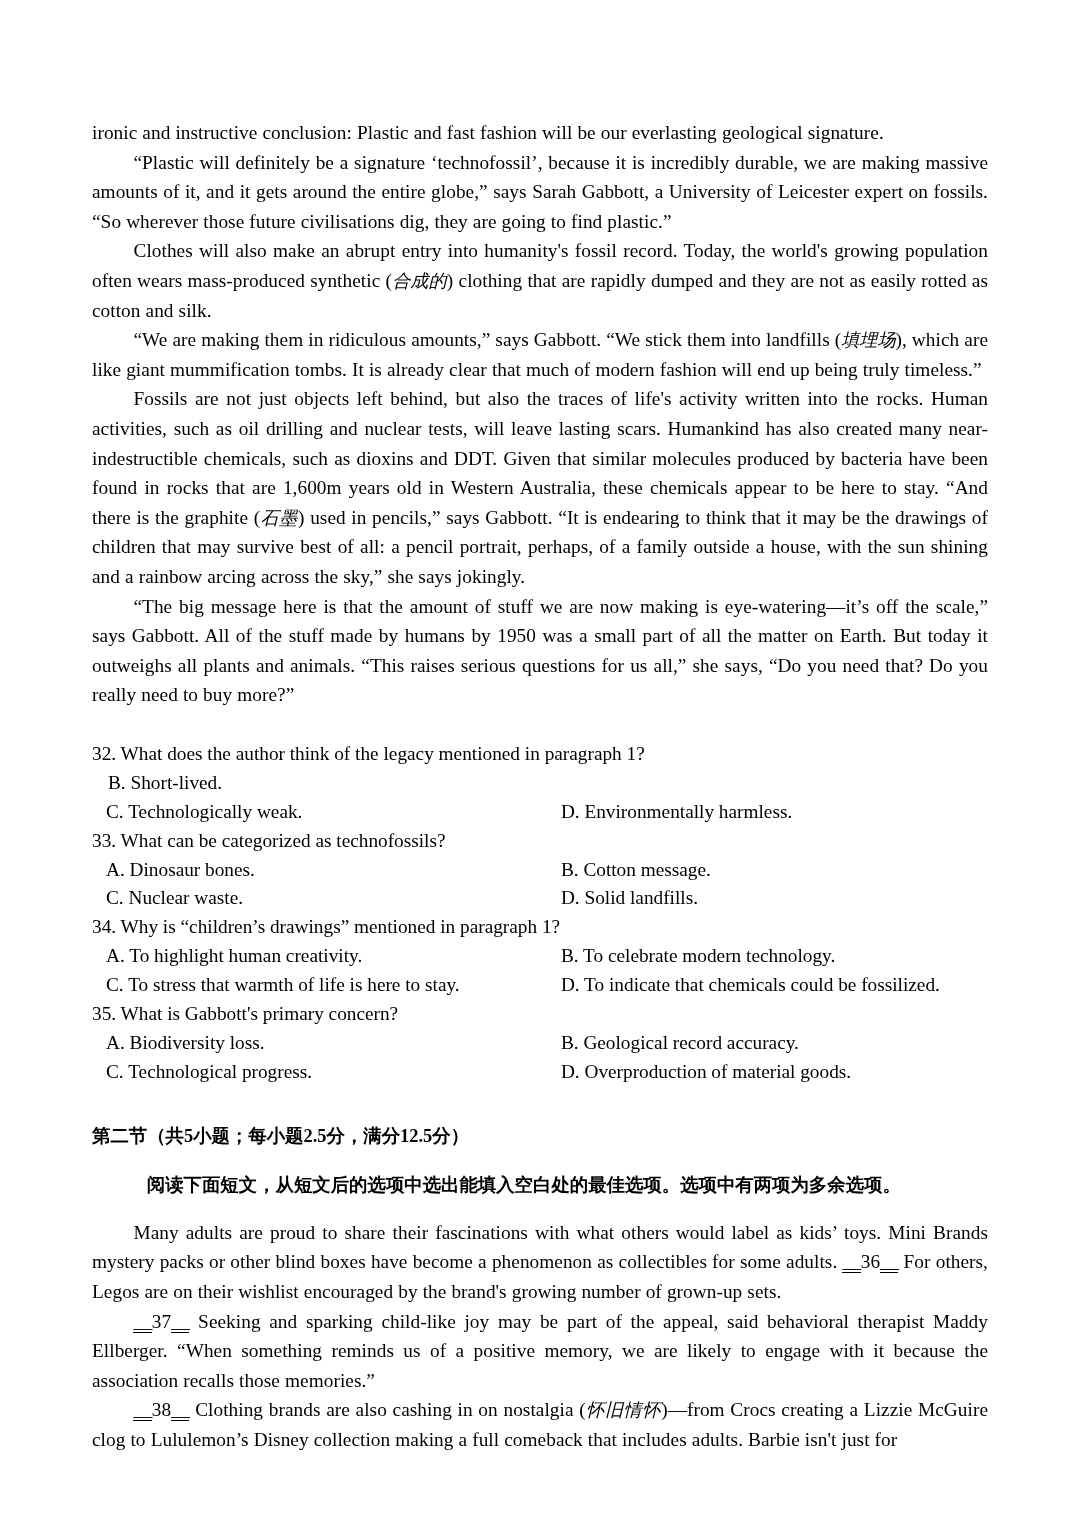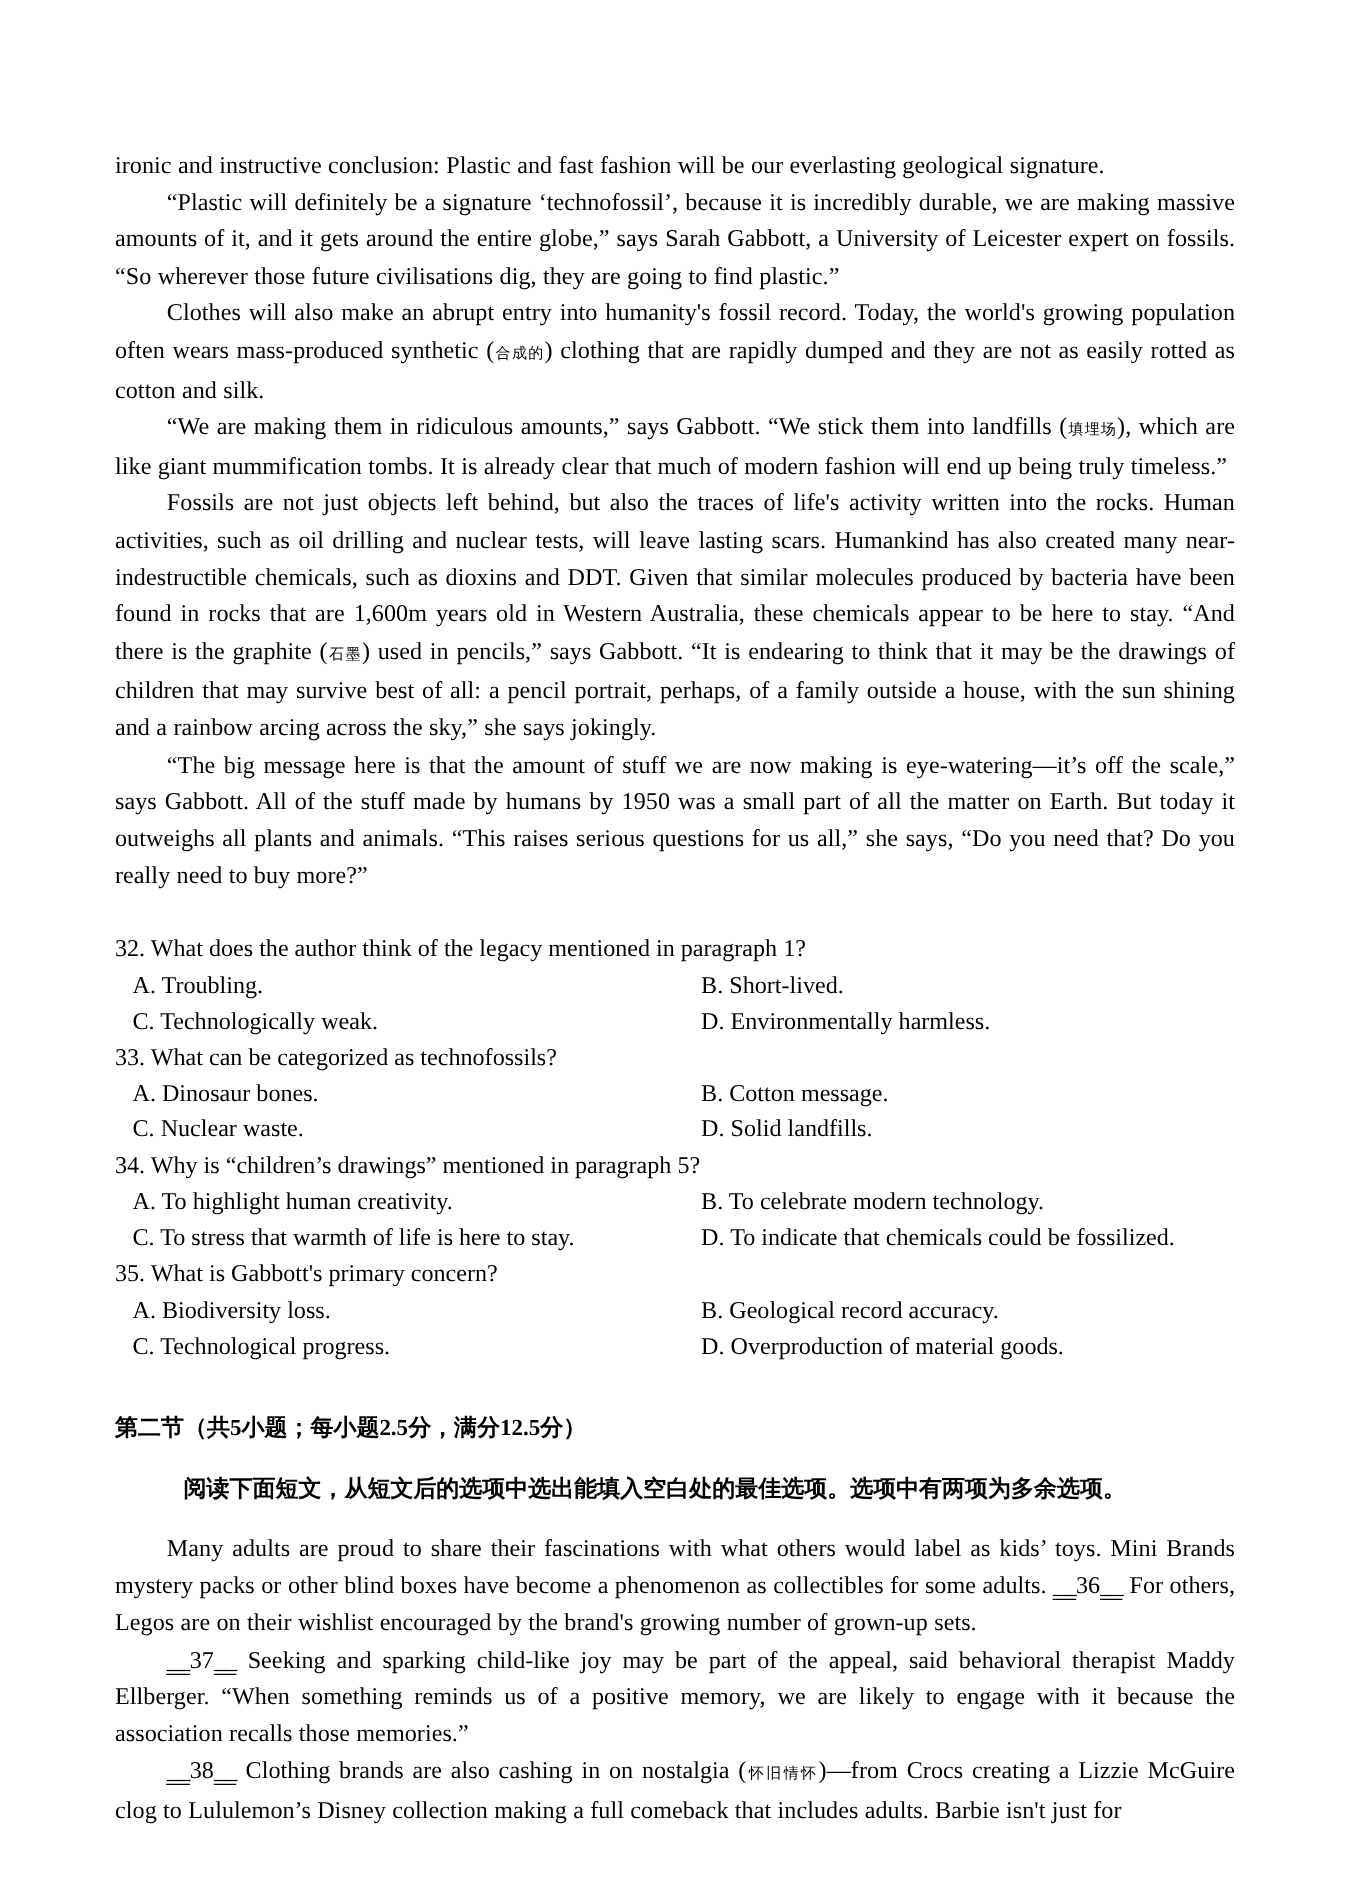--- a/index.html
+++ b/index.html
@@ -35,21 +35,22 @@
     text-align: justify;
     text-justify: inter-word;
     letter-spacing: 0.05px;
     word-spacing: 0.2px;
   }
   p.para.indent {
     text-indent: 2.15em;
   }
   .cn {
     font-family: "DejaVu Sans", "Liberation Sans", sans-serif;
-    font-size: 12px;
+    font-size: 18px;
+    font-style: italic;
   }
 
   
   .q-block {
     margin: 0;
   }
   .q-stem {
     font-size: 19.3px;
     line-height: 28.9px;
     margin: 0;
@@ -126,21 +127,20 @@
       <p class="para indent">“The big message here is that the amount of stuff we are now making is eye-watering—it’s off the scale,” says Gabbott. All of the stuff made by humans by 1950 was a small part of all the matter on Earth. But today it outweighs all plants and animals. “This raises serious questions for us all,” she says, “Do you need that? Do you really need to buy more?”</p>
     </div>
 
     <div class="spacer-questions"></div>
 
     <div>
 
       <div class="q-block">
         <p class="q-stem">32. What does the author think of the legacy mentioned in paragraph 1?</p>
         <div class="opt-row">
-          <div class="opt-col left">A. Troubling.</div>
           <div class="opt-col right">B. Short-lived.</div>
         </div>
         <div class="opt-row">
           <div class="opt-col left">C. Technologically weak.</div>
           <div class="opt-col right">D. Environmentally harmless.</div>
         </div>
       </div>
 
       <div class="q-block">
         <p class="q-stem">33. What can be categorized as technofossils?</p>
@@ -148,21 +148,21 @@
           <div class="opt-col left">A. Dinosaur bones.</div>
           <div class="opt-col right">B. Cotton message.</div>
         </div>
         <div class="opt-row">
           <div class="opt-col left">C. Nuclear waste.</div>
           <div class="opt-col right">D. Solid landfills.</div>
         </div>
       </div>
 
       <div class="q-block">
-        <p class="q-stem">34. Why is “children’s drawings” mentioned in paragraph 5?</p>
+        <p class="q-stem">34. Why is “children’s drawings” mentioned in paragraph 1?</p>
         <div class="opt-row">
           <div class="opt-col left">A. To highlight human creativity.</div>
           <div class="opt-col right">B. To celebrate modern technology.</div>
         </div>
         <div class="opt-row">
           <div class="opt-col left">C. To stress that warmth of life is here to stay.</div>
           <div class="opt-col right">D. To indicate that chemicals could be fossilized.</div>
         </div>
       </div>
 

